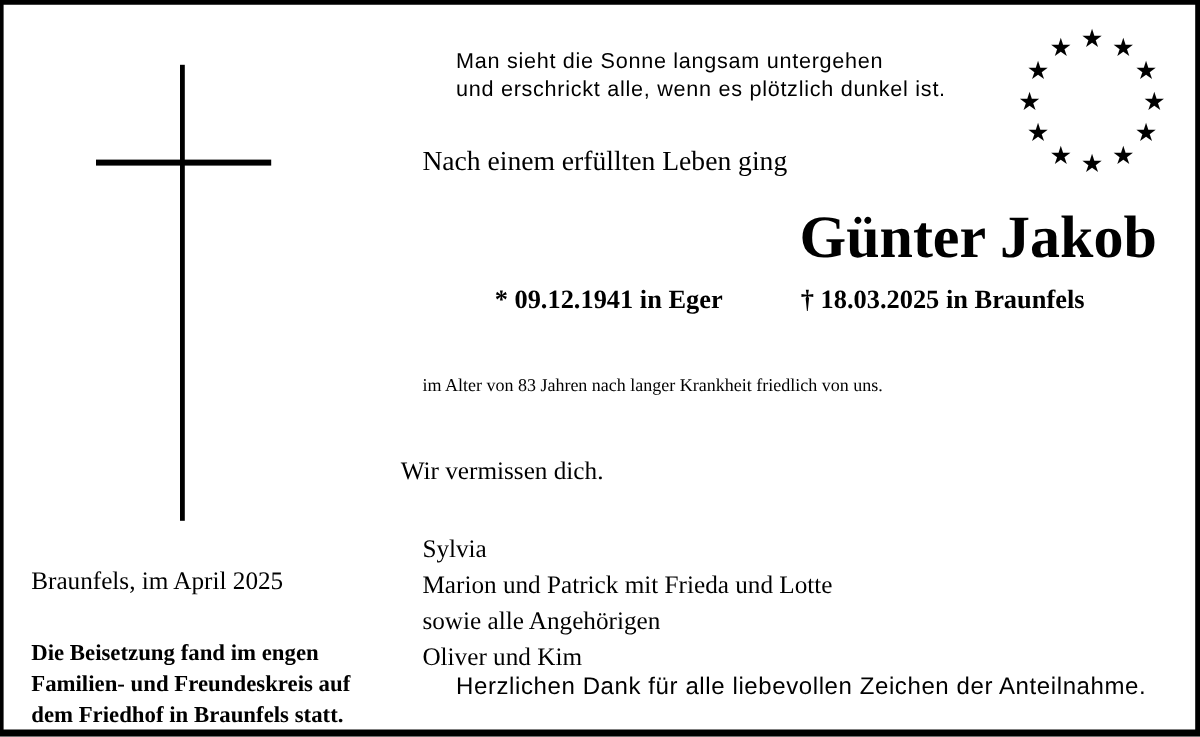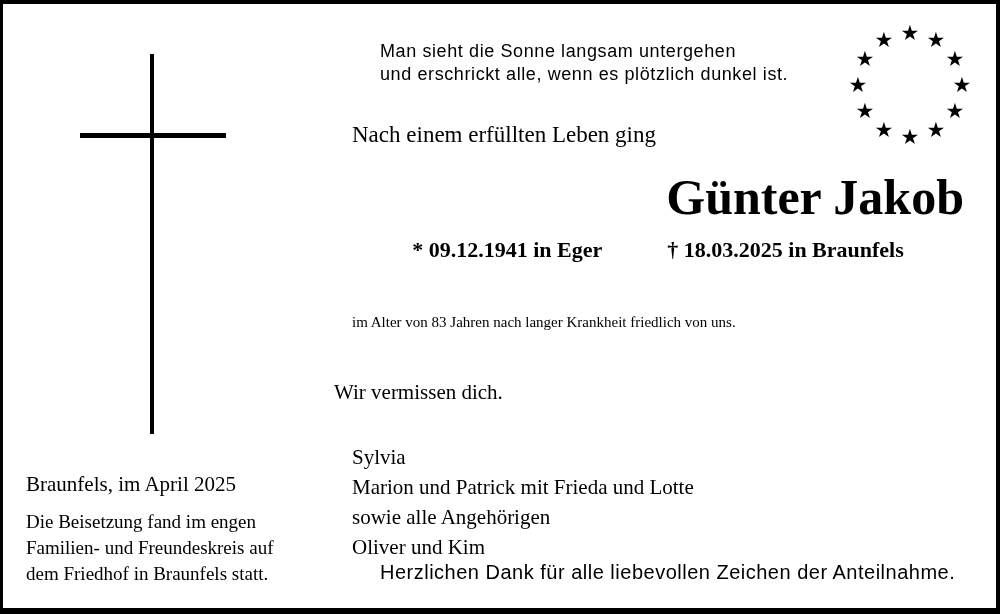--- a/index.html
+++ b/index.html
@@ -76,22 +76,22 @@
   }
   .thanks {
     position: absolute; left: 349px; top: 557px;
     font-size: 20px; letter-spacing: 0.5px;
   }
   .place-date {
     position: absolute; left: 23px; top: 468px;
     font-size: 21px;
   }
   .burial-note {
-    position: absolute; left: 23px; top: 505px;
-    font-size: 19px; line-height: 26px;
+    position: absolute; left: 23px; top: 528px;
+    font-size: 19px; line-height: 26px; font-weight: bold;
   }
 </style>
 </head>
 <body>
 
 <div class="page" style="border-color: rgb(0, 0, 0); background: rgb(255, 255, 255); color: rgb(0, 0, 0);">
   <div class="content">
 
     <div>
       <div class="cross-v"></div>

